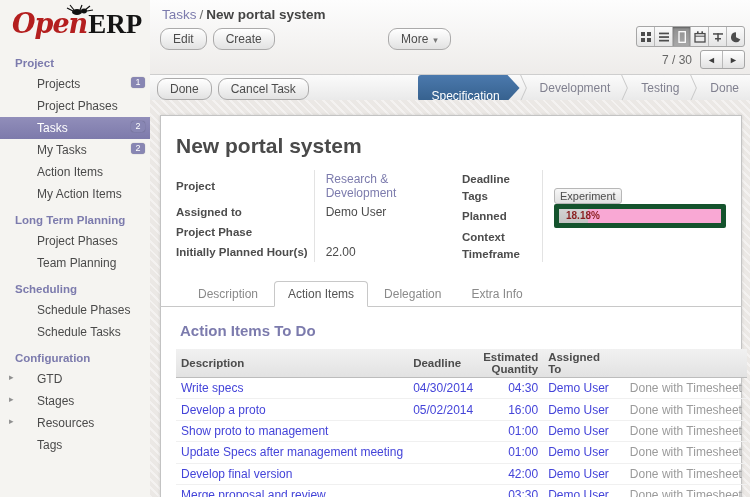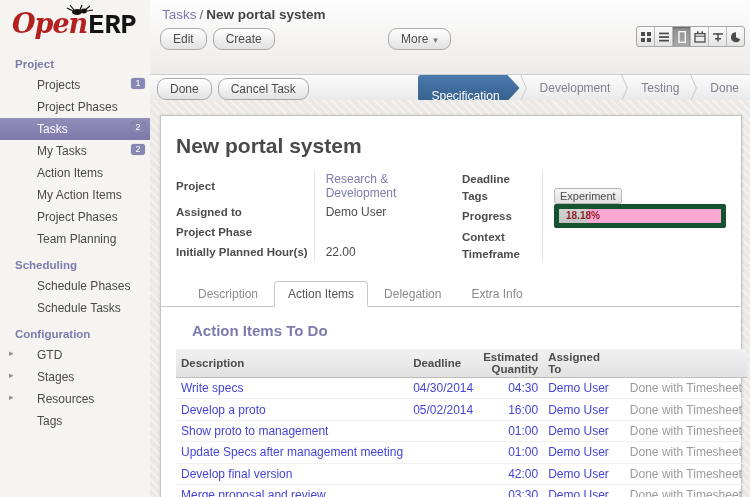--- a/index.html
+++ b/index.html
@@ -6,21 +6,21 @@
   body{
     width:750px;height:497px;position:relative;overflow:hidden;
     font-family:"Liberation Sans","DejaVu Sans",sans-serif;
     font-size:12px;color:#4c4c4c;background:#fff;
     -webkit-font-smoothing:antialiased;
   }
   
   .sidebar{position:absolute;left:0;top:0;bottom:0;width:150px;background:#f5f4f1;border-right:1px solid #d8d5d2;}
   .logo{position:relative;padding:8px 0 4px 12px;white-space:nowrap;}
   .logo .open{font-family:"DejaVu Serif","Liberation Serif",serif;font-style:italic;font-weight:bold;font-size:27px;color:var(--logo-red,#b41f1f);letter-spacing:-1px;}
-  .logo .erp{font-family:Liberation Mono, monospace;font-weight:bold;font-size:27px;color:#141414;margin-left:1px;}
+  .logo .erp{font-family:Liberation Serif, serif;font-weight:bold;font-size:27px;color:#141414;margin-left:1px;}
   .logo svg{position:absolute;left:64px;top:3px;}
   .nav{margin-top:4px;}
   .nav-header{color:var(--accent,#7c7bad);font-weight:bold;font-size:11.5px;padding:9px 4px 4px 15px;}
   .nav-item{position:relative;padding:4px 20px 4px 37px;color:#4a4a4a;font-size:12px;cursor:pointer;white-space:nowrap;}
   .nav-item.selected{background:linear-gradient(#918eba,#7d7aab);color:#fff;}
   .nav-badge{position:absolute;right:5px;top:4px;background:#8886b3;color:#fff;font-size:9px;line-height:11px;min-width:8px;text-align:center;padding:0 3px;border-radius:3px;box-shadow:0 0 1px rgba(0,0,0,.4);}
   .nav-arrow{position:absolute;left:9px;top:4px;font-size:9px;color:#8f8f8f;}
   
   .main{position:absolute;left:150px;right:0;top:0;bottom:0;}
   .hdr{position:absolute;left:0;right:0;top:0;height:74px;background:linear-gradient(#fdfdfd,#eeecea);}
@@ -67,21 +67,21 @@
   .fg-right .flabel{width:95px;}
   .plink{color:var(--accent,#7c7bad);cursor:pointer;}
   .tag-chip{display:inline-block;padding:1px 5px;font-size:11px;background:linear-gradient(#f7f7f7,#e1e1e1);border:1px solid #b7b7b7;border-radius:3px;color:#4c4c4c;}
   .pbar{position:relative;width:162px;height:14px;border:5px solid #14532d;border-radius:2px;background:#f9a8d4;overflow:hidden;}
   .pbar-fill{height:100%;background:linear-gradient(#d3d3d3,#c3c3c3);}
   .pbar-label{position:absolute;left:7px;top:0;line-height:14px;font-size:10px;font-weight:bold;color:var(--progress-red,#8a1f1f);}
   
   .tabs{margin:18px -16px 0;padding:0 0 0 24px;border-bottom:1px solid #c8c8c8;display:flex;}
   .tab{padding:5px 13px;font-size:12px;color:#8a8a8a;cursor:pointer;position:relative;top:1px;margin-right:2px;border:1px solid transparent;}
   .tab.active{background:#fff;border:1px solid #c8c8c8;border-bottom:1px solid #fff;border-radius:4px 4px 0 0;color:#555;}
-  .section-title{color:var(--accent,#7c7bad);font-size:15px;font-weight:bold;margin:15px 16px 10px;}
+  .section-title{color:var(--accent,#7c7bad);font-size:15px;font-weight:bold;margin:15px 4px 10px;}
   
   table.list{width:100%;border-collapse:collapse;font-size:12px;}
   table.list th{text-align:left;font-size:11.5px;font-weight:bold;color:#4c4c4c;background:linear-gradient(#f1f1f1,#e2e2e2);border-bottom:1px solid #bcbcbc;padding:2px 5px;height:15px;}
   table.list th.num{text-align:right;margin-left:12px;}
   table.list td{padding:3.2px 5px;border-bottom:1px solid #f0f0f0;white-space:nowrap;}
   table.list td.c-qty{text-align:right;}
   table.list td.c-status{padding-left:16px;}
   .link{color:var(--link-blue,#4444d9);cursor:pointer;}
   .muted{color:#9b9b9b;}
 </style>
@@ -98,20 +98,21 @@
     </svg>
   </div>
   <div class="nav">
       <div class="nav-header">Project</div>
       <div class="nav-item"><span>Projects</span><span class="nav-badge">1</span></div>
       <div class="nav-item"><span>Project Phases</span></div>
       <div class="nav-item selected"><span>Tasks</span><span class="nav-badge">2</span></div>
       <div class="nav-item"><span>My Tasks</span><span class="nav-badge">2</span></div>
       <div class="nav-item"><span>Action Items</span></div>
       <div class="nav-item"><span>My Action Items</span></div>
+      <div class="nav-header">Long Term Planning</div>
       <div class="nav-item"><span>Project Phases</span></div>
       <div class="nav-item"><span>Team Planning</span></div>
       <div class="nav-header">Scheduling</div>
       <div class="nav-item"><span>Schedule Phases</span></div>
       <div class="nav-item"><span>Schedule Tasks</span></div>
       <div class="nav-header">Configuration</div>
       <div class="nav-item"><span class="nav-arrow">▸</span><span>GTD</span></div>
       <div class="nav-item"><span class="nav-arrow">▸</span><span>Stages</span></div>
       <div class="nav-item"><span class="nav-arrow">▸</span><span>Resources</span></div>
       <div class="nav-item"><span>Tags</span></div>
@@ -173,20 +174,31 @@
               </g>
             </svg>
         </span>
         <span class="vbtn">
           <svg width="12" height="12" viewBox="0 0 12 12">
               <path d="M6 6.2 L6 1.2 A5 5 0 1 0 10.4 8.6 Z" fill="currentColor"></path>
             </svg>
         </span>
       </div>
 
+      <div class="pager">
+        <span class="pager-text">7 / 30</span>
+        <span class="pager-btns">
+          <span class="pager-btn">
+              <span>◄</span>
+            </span>
+          <span class="pager-btn">
+              <span>►</span>
+            </span>
+        </span>
+      </div>
     </div>
   </div>
 
   <div class="statusbar">
     <div class="sb-btns">
       <span class="btn">Done</span>
       <span class="btn">Cancel Task</span>
     </div>
     <div class="stages">
         <div class="stage-active">Specification</div>
@@ -229,21 +241,21 @@
           <tbody>
               <tr>
             <td class="flabel">Deadline</td>
             <td class="fvalue"></td>
           </tr>
           <tr>
             <td class="flabel">Tags</td>
             <td class="fvalue"><span class="tag-chip">Experiment</span></td>
           </tr>
           <tr>
-            <td class="flabel">Progress</td>
+            <td class="flabel">Planned</td>
             <td class="fvalue">
               <div class="pbar">
                 <div class="pbar-fill" style="width: 18.18%;"></div>
                 <span class="pbar-label">18.18%</span>
               </div>
             </td>
           </tr>
           <tr>
             <td class="flabel">Context</td>
             <td class="fvalue"></td>

